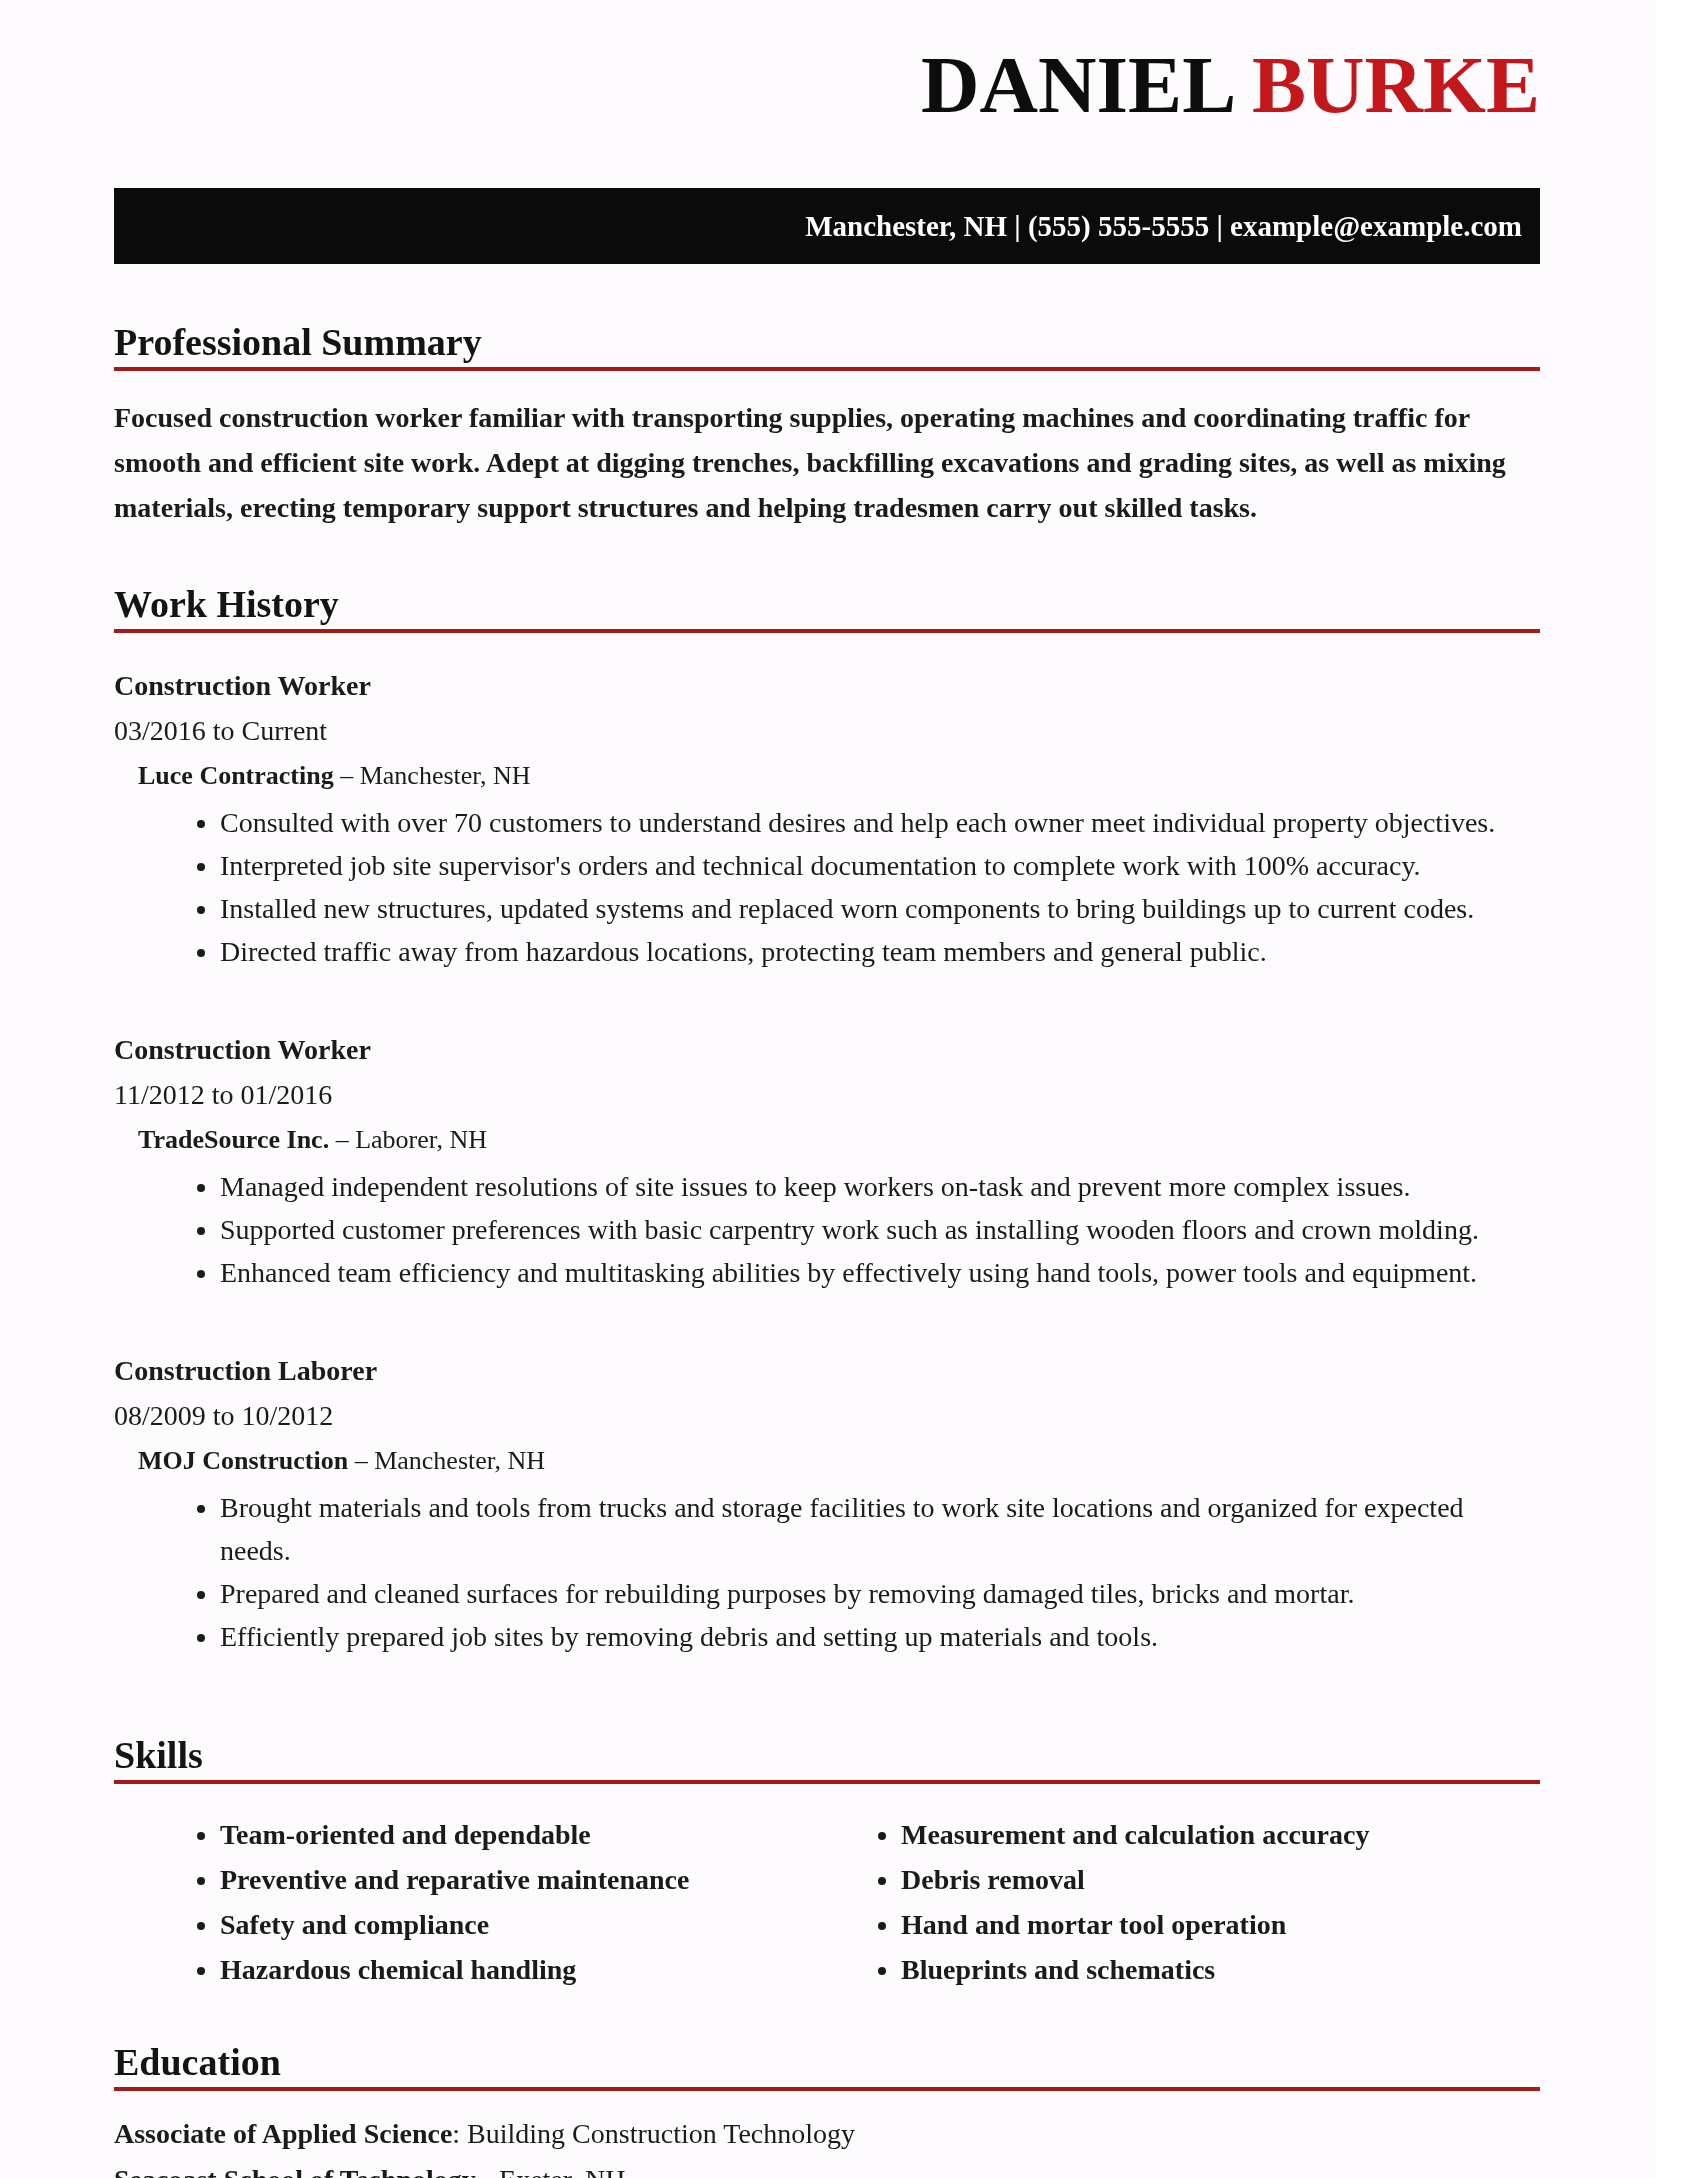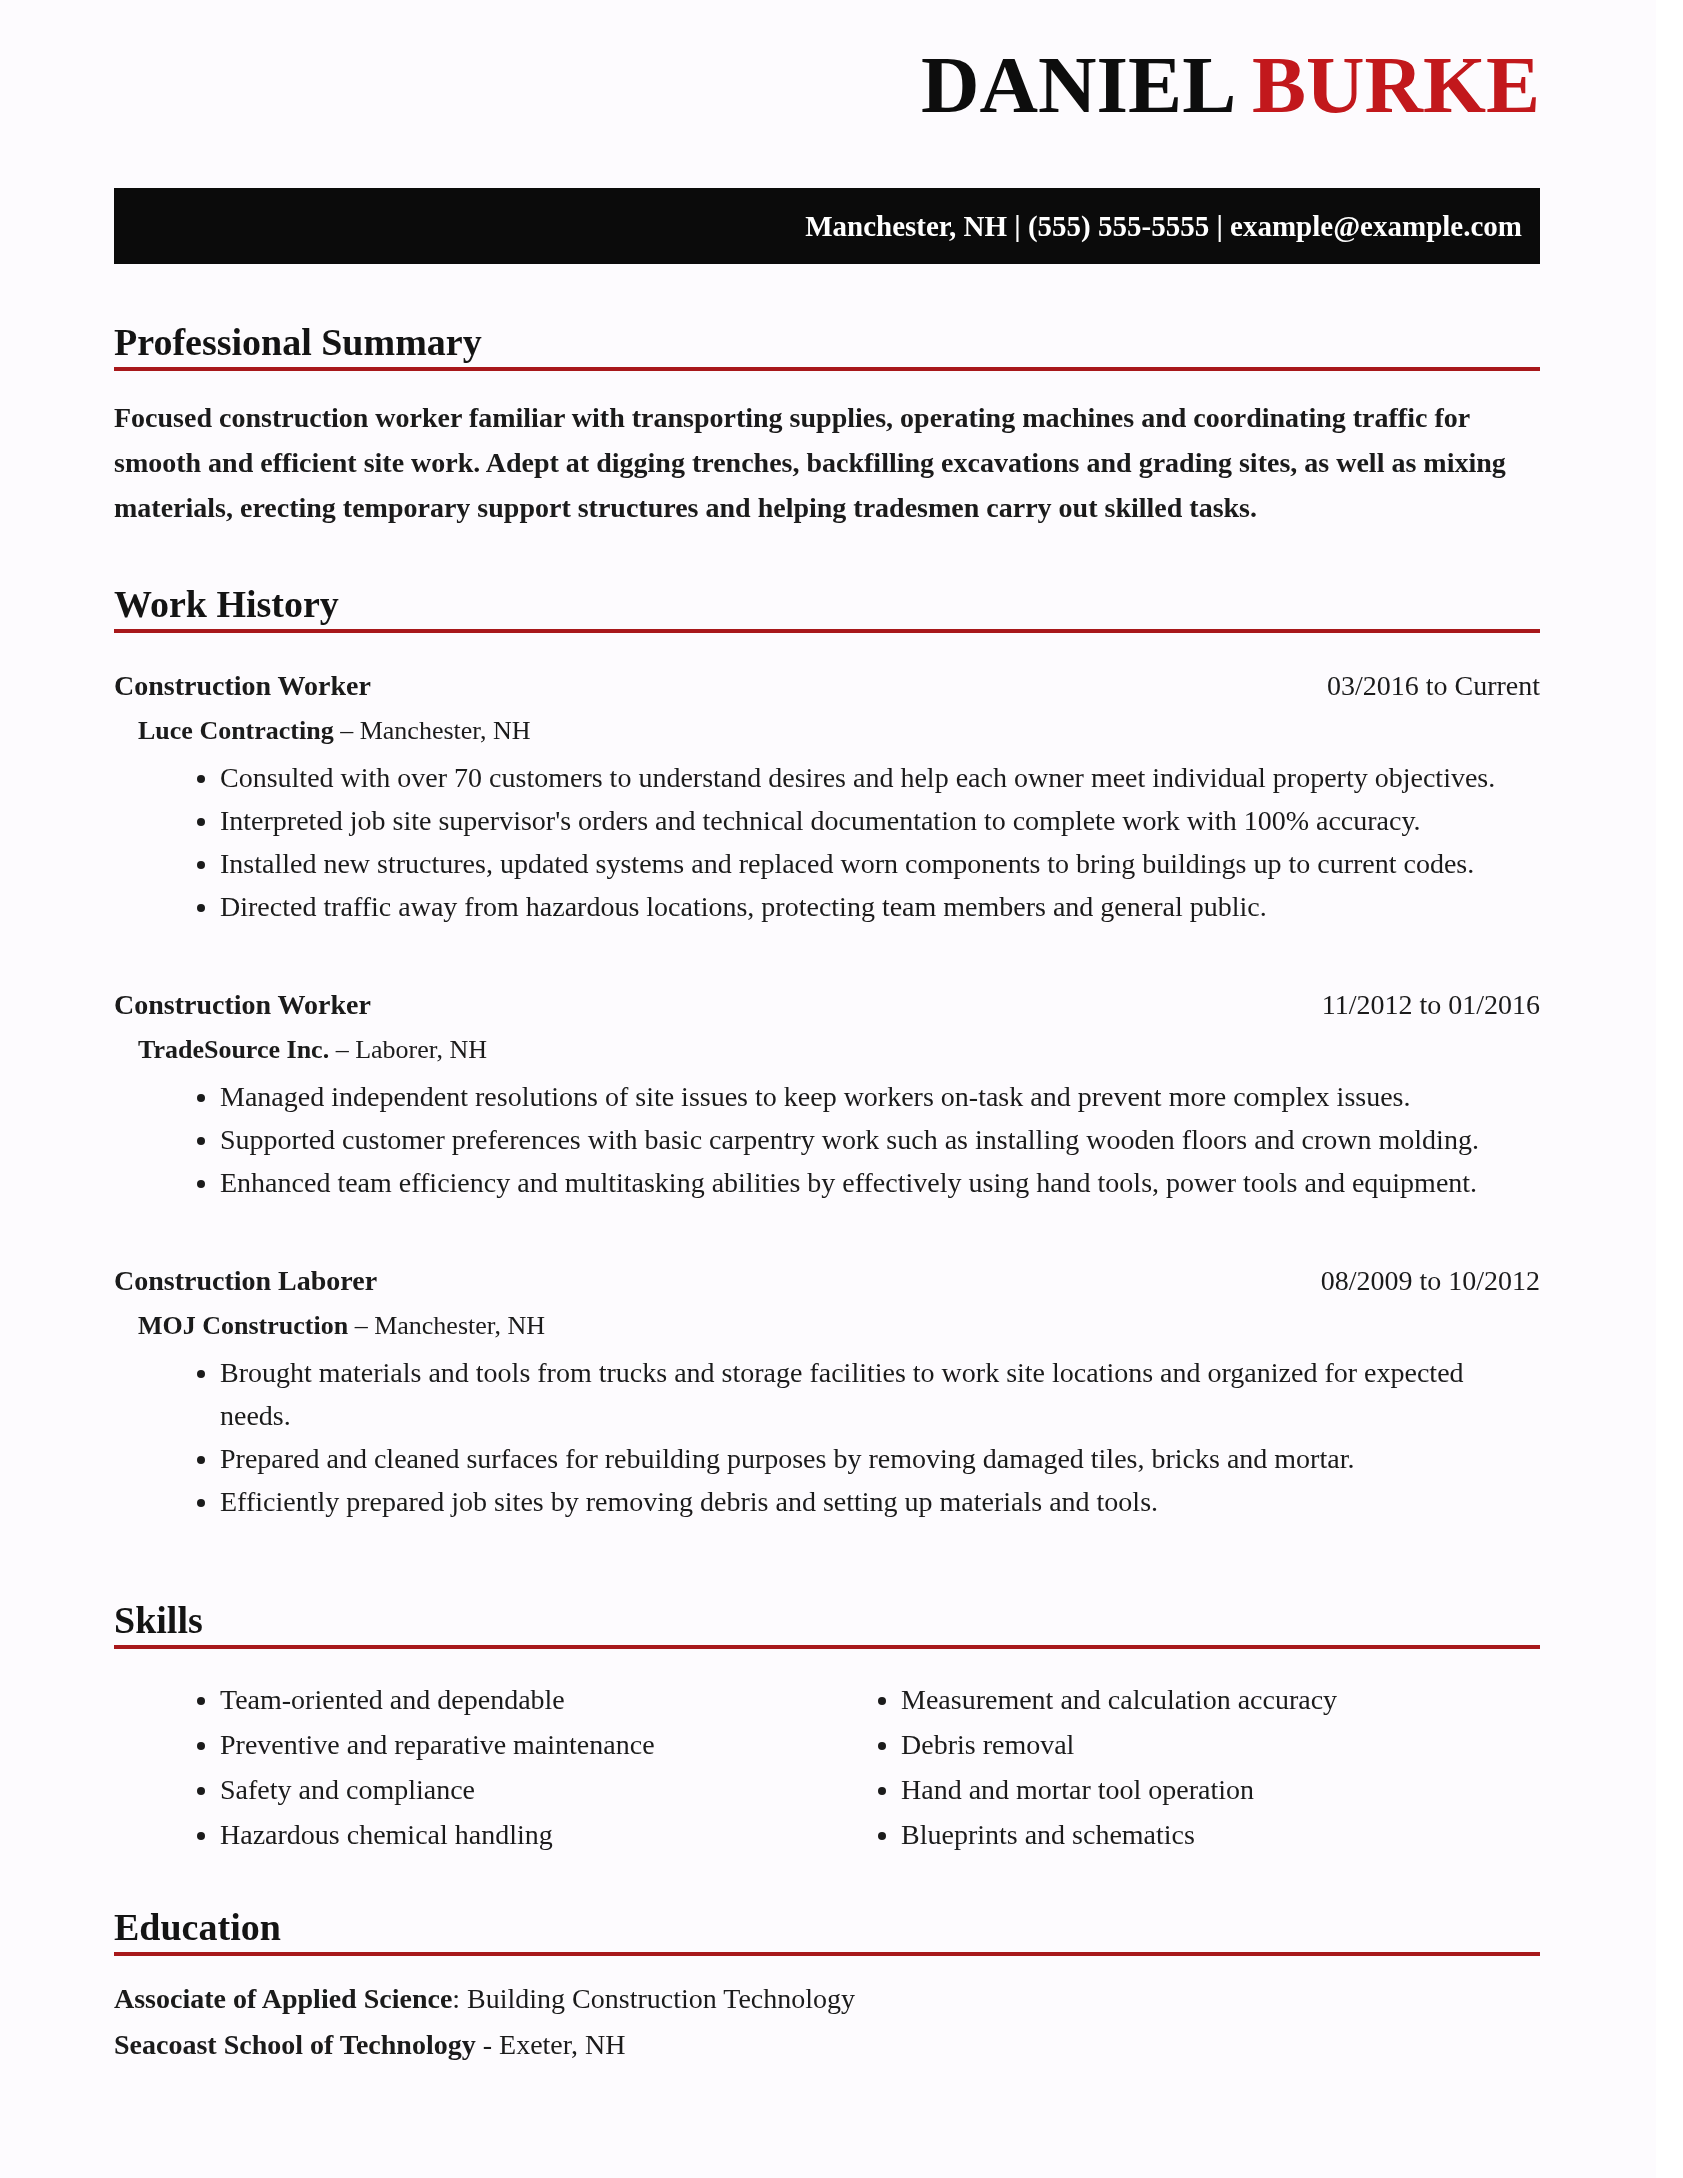--- a/index.html
+++ b/index.html
@@ -78,20 +78,21 @@
 
   
   .job { margin-top: 30px; }
   .job + .job { margin-top: 54px; }
   .job-title-row {
     display: flex;
     justify-content: space-between;
     align-items: baseline;
     font-size: 28px;
     line-height: 45px;
+    flex-direction: column;
   }
   .job-title { font-weight: bold; }
   .job-dates { font-weight: normal; }
   .job-company-line { font-size: 26px; line-height: 45px; margin-left: 24px; }
   .job-company { font-weight: bold; }
   .bullets {
     margin-top: 3px;
     padding-left: 106px;
     list-style: disc outside;
   }
@@ -99,20 +100,21 @@
     font-size: 28px;
     line-height: 43px;
     padding-left: 0px;
   }
 
   
   .skills-grid {
     margin-top: 28px;
     display: grid;
     grid-template-columns: 1fr 1fr;
+    font-weight: bold;
   }
   .skills-grid ul { list-style: disc outside; }
   .skills-grid ul.col-left  { padding-left: 106px; }
   .skills-grid ul.col-right { padding-left: 74px; }
   .skills-grid li { font-size: 28px; line-height: 45px; }
 
   
   .edu-block { margin-top: 20px; }
   .edu-line { font-size: 28px; line-height: 46px; }
   .edu-bold { font-weight: bold; }

